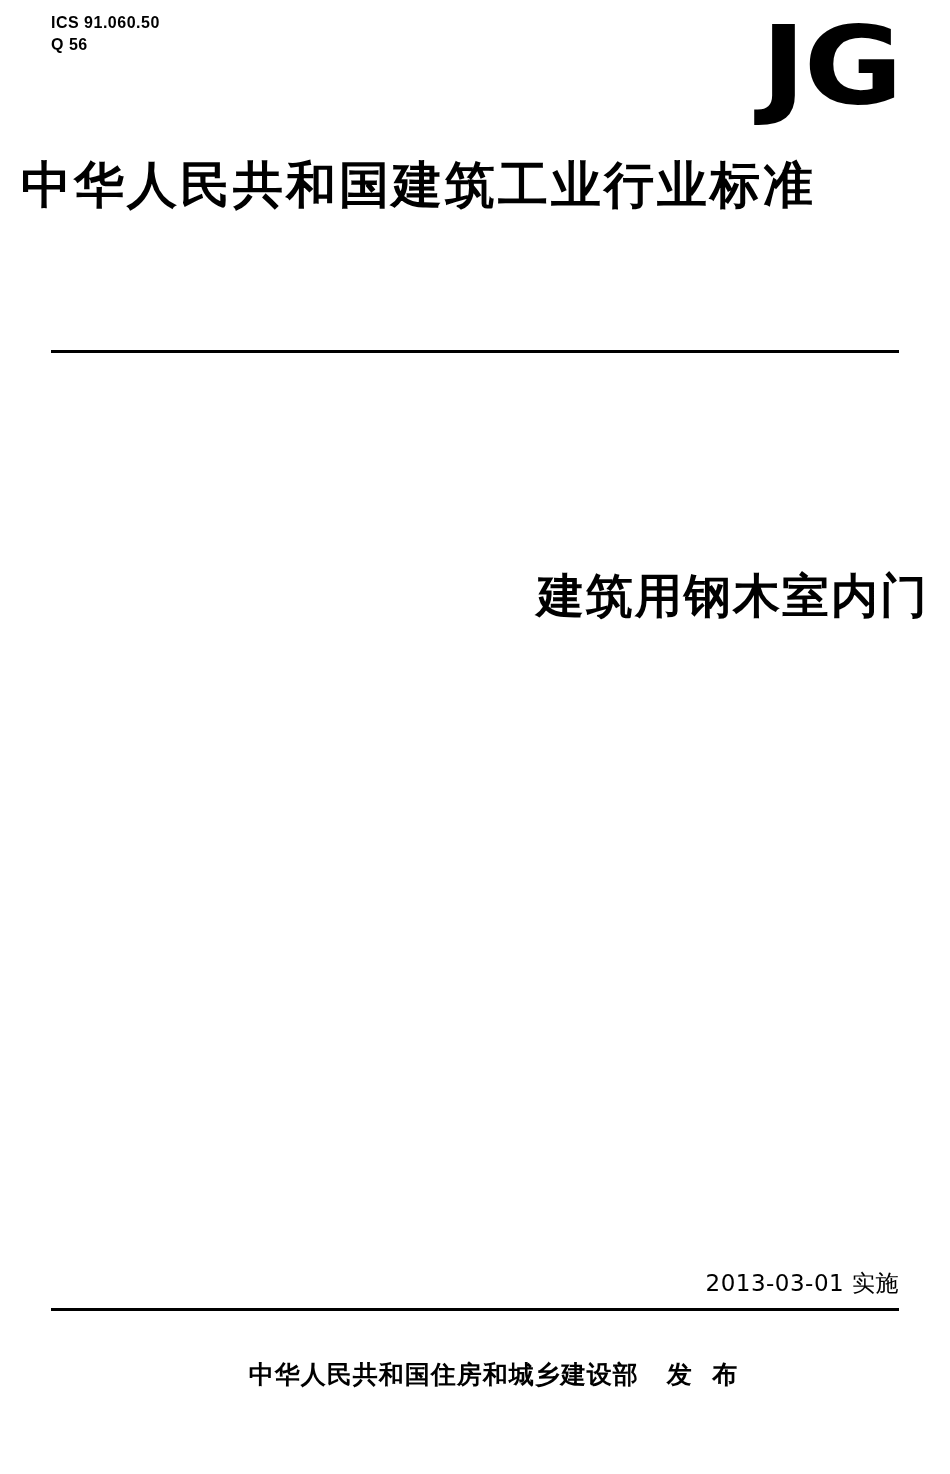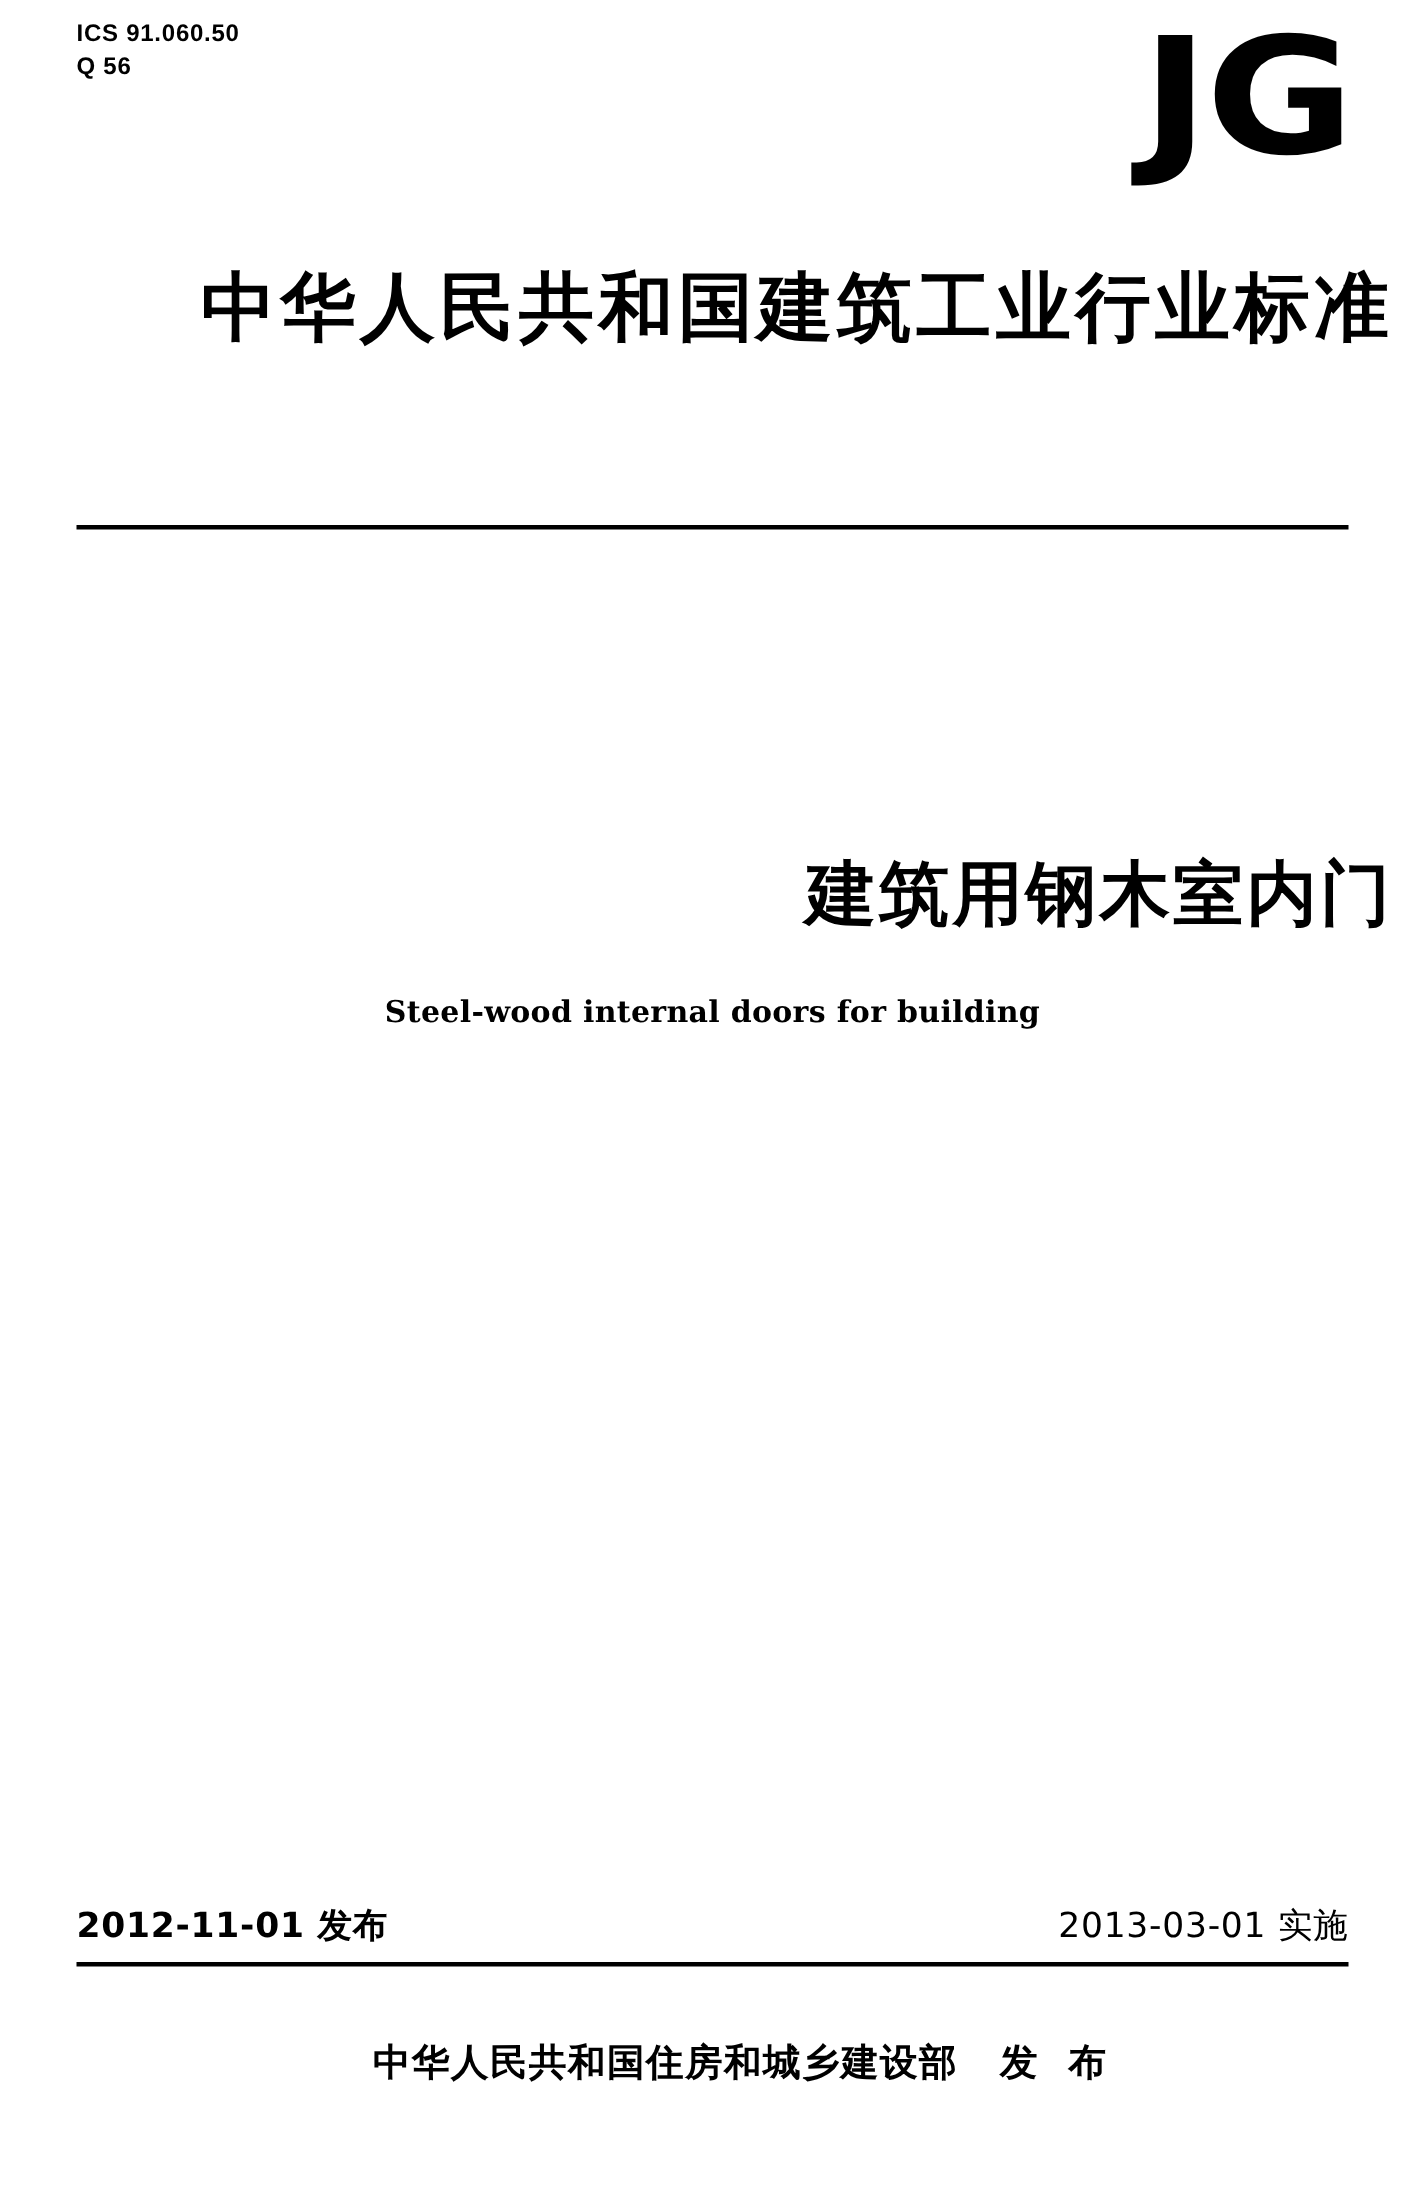--- a/index.html
+++ b/index.html
@@ -45,22 +45,22 @@
     letter-spacing: -2px;
     transform: scaleX(1.12);
     transform-origin: right top;
   }
 
   
   .main-title {
     position: absolute;
     left: 0;
     right: 0;
-    top: 172px;
-    text-align: right;
+    top: 152px;
+    text-align: left;
     font-family: "DejaVu Sans", sans-serif;
     font-weight: bold;
     font-size: 50px;
     letter-spacing: 3px;
     white-space: nowrap;
   }
 
   
   .std-number {
     position: absolute;
@@ -163,23 +163,21 @@
   </div>
 
   <div class="jg-logo">JG</div>
 
   <div class="main-title">中华人民共和国建筑工业行业标准</div>
 
 
   <div class="rule-top"></div>
 
   <div class="doc-title-cn">建筑用钢木室内门</div>
-  <div class="doc-title-en">Steel-wood internal doors for building</div>
 
-  <div class="date-issue">2012-11-01 发布</div>
   <div class="date-effective">2013-03-01 实施</div>
 
   <div class="rule-bottom"></div>
 
   <div class="publisher">
     <span>中华人民共和国住房和城乡建设部</span><span class="verb">发 布</span>
   </div>
 
 </div>
 

